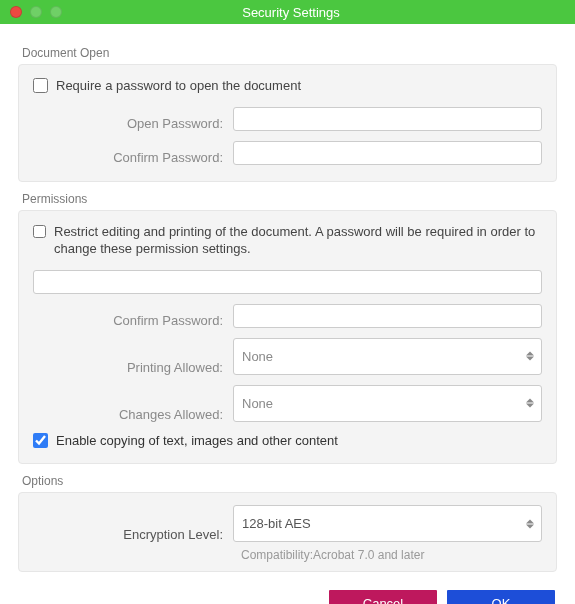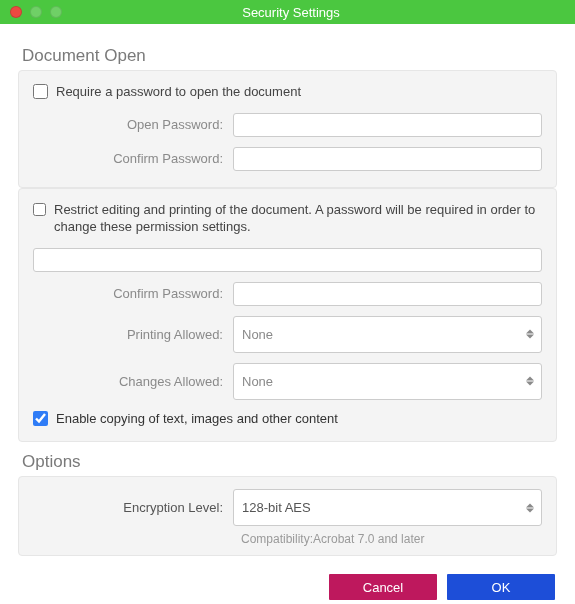--- a/index.html
+++ b/index.html
@@ -36,21 +36,21 @@
     color: #fff;
     font-size: 13px;
     font-weight: 500;
     pointer-events: none;
   }
   .content {
     padding: 12px 18px 14px 18px;
   }
   .section-label {
     color: #7a7a7a;
-    font-size: 17px;
+    font-size: 12px;
     margin: 10px 0 4px 4px;
   }
   .panel {
     background: #f4f4f4;
     border: 1px solid #e6e6e6;
     border-radius: 4px;
     padding: 12px 14px 14px 14px;
   }
   .row-check {
     display: flex;
@@ -61,21 +61,21 @@
   .row-check input[type=checkbox] {
     width: 15px; height: 15px; margin: 1px 0 0 0;
     accent-color: #2f7cf6;
   }
   .row-check .lbl {
     color: #444;
     line-height: 1.35;
   }
   .form-row {
     display: flex;
-    align-items: center;
+    align-items: flex-end;
     margin-bottom: 10px;
   }
   .form-label {
     width: 200px;
     text-align: right;
     padding-right: 10px;
     color: #8a8a8a;
   }
   .text-input {
     flex: 1;
@@ -175,20 +175,21 @@
     <div class="form-row">
       <div class="form-label">Open Password:</div>
       <input class="text-input" type="password" value="" style="">
     </div>
     <div class="form-row" style="margin-bottom:2px;">
       <div class="form-label">Confirm Password:</div>
       <input class="text-input" type="password" value="" style="">
     </div>
   </div>
 
+  <div class="section-label">Permissions</div>
   <div class="panel">
     <div class="row-check">
       <input type="checkbox" style="">
       <span class="lbl">Restrict editing and printing of the document. A password will be required in order to change these permission settings.</span>
     </div>
     <div class="form-row">
       <input class="text-input" type="password" value="" style="">
     </div>
     <div class="form-row">
       <div class="form-label">Confirm Password:</div>

